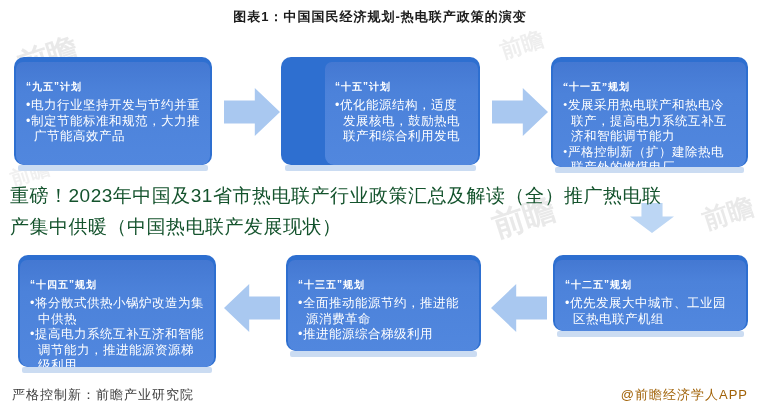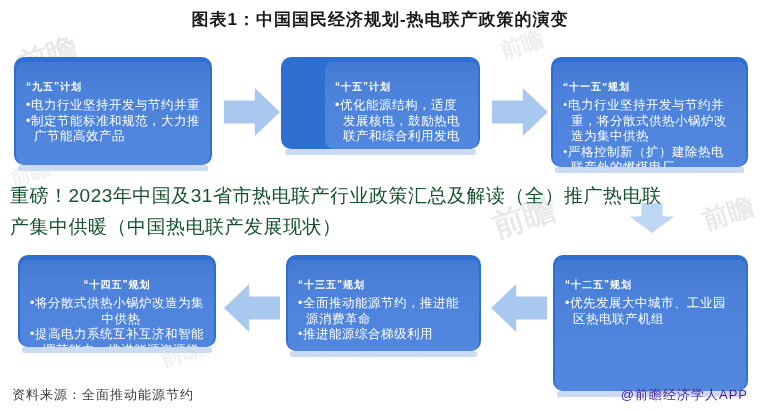--- a/index.html
+++ b/index.html
@@ -1,40 +1,40 @@
 <!DOCTYPE html>
 <html><head>
 <meta charset="utf-8">
 <style>
   html,body{margin:0;padding:0;}
   body{font-family:"Liberation Sans","DejaVu Sans",sans-serif;background:#ffffff;}
   .page{position:relative;width:760px;height:412px;background:#ffffff;overflow:hidden;}
 
   .chart-title{position:absolute;top:8px;left:0;width:760px;text-align:center;
-    font-size:17px;font-weight:bold;color:#1a1a1a;letter-spacing:1px;}
+    font-size:13px;font-weight:bold;color:#1a1a1a;letter-spacing:1px;}
 
   
   .box{position:absolute;background:#2E6FD0;border-radius:10px;
     padding:5px 2px 0 2px;box-sizing:border-box;}
   .box::after{content:"";position:absolute;left:4px;right:4px;bottom:-6px;height:6px;
     background:#CBDCF2;border-radius:2px;}
   .box-body{width:100%;height:100%;box-sizing:border-box;background:#4C82DA;
     background:linear-gradient(180deg,#4478D2 0%,#4C82DA 30%,#5187DE 100%);
     border-radius:7px 7px 9px 9px;padding:6px 10px 4px 10px;overflow:hidden;color:#ffffff;}
   .box-title{font-size:10px;font-weight:bold;letter-spacing:1px;margin:12px 0 4px 0;}
   .bullet{font-size:12.5px;line-height:15.5px;letter-spacing:0.5px;font-weight:500;
     padding-left:8px;text-indent:-8px;}
   .bullet::before{content:"•";}
 
   .b1{left:14px; top:57px; width:198px;height:108px;}
-  .b2{left:281px;top:57px; width:199px;height:92px;padding-left:44px;}
+  .b2{left:281px;top:57px; width:199px;height:108px;padding-left:44px;}
   .b3{left:551px;top:57px; width:197px;height:110px;font-family:Liberation Serif, serif;}
-  .b4{left:18px; top:255px;width:198px;height:92px;text-align:center;}
+  .b4{left:18px; top:255px;width:198px;height:112px;}
   .b5{left:286px;top:255px;width:195px;height:96px;}
-  .b6{left:553px;top:255px;width:195px;height:136px;}
+  .b6{left:553px;top:255px;width:195px;height:76px;}
 
   
   .arrow{position:absolute;background:#A9C8F0;}
   .arrow-right{width:56px;height:48px;
     clip-path:polygon(0 26%,55% 26%,55% 0,100% 50%,55% 100%,55% 74%,0 74%);}
   .arrow-left{width:56px;height:48px;
     clip-path:polygon(100% 26%,45% 26%,45% 0,0 50%,45% 100%,45% 74%,100% 74%);}
   .arrow-down{width:44px;height:30px;background:#BCD6F4;
     clip-path:polygon(26% 0,74% 0,74% 45%,100% 45%,50% 100%,0 45%,26% 45%);}
   .ar1{left:224px;top:88px;}
@@ -42,21 +42,21 @@
   .al1{left:224px;top:284px;}
   .al2{left:491px;top:284px;}
   .ad1{left:630px;top:203px;}
 
   
   .overlay-text{position:absolute;left:10px;top:180px;width:660px;
     font-size:19px;line-height:31px;color:#14532d;font-weight:500;letter-spacing:0.5px;}
 
   
   .source{position:absolute;left:12px;bottom:8px;font-size:13px;color:#3C3C3C;letter-spacing:1px;}
-  .credit{position:absolute;right:12px;bottom:8px;font-size:13px;color:#4c1d95;letter-spacing:1px;}
+  .credit{position:absolute;right:12px;bottom:8px;font-size:13px;color:#a16207;letter-spacing:1px;}
 
   
   .wm{position:absolute;color:#cfcfcf;opacity:0.45;transform:rotate(-18deg);
     font-weight:bold;pointer-events:none;white-space:nowrap;}
   .wm1{left:18px; top:36px; font-size:30px;}
   .wm2{left:500px;top:30px; font-size:22px;opacity:0.35;}
   .wm3{left:492px;top:196px;font-size:32px;}
   .wm4{left:702px;top:196px;font-size:26px;}
   .wm5{left:160px;top:338px;font-size:22px;opacity:0.3;}
   .wm6{left:10px; top:160px;font-size:20px;opacity:0.3;}
@@ -86,21 +86,21 @@
   <div class="box b2">
     <div class="box-body">
       <div class="box-title">“十五”计划</div>
       <div class="bullet">优化能源结构，适度发展核电，鼓励热电联产和综合利用发电</div>
     </div>
   </div>
 
   <div class="box b3">
     <div class="box-body">
       <div class="box-title">“十一五”规划</div>
-      <div class="bullet">电力行业坚持开发与节约并重，将分散式供热小锅炉改造为集中供热</div>
+      <div class="bullet">发展采用热电联产和热电冷联产，提高电力系统互补互济和智能调节能力</div>
       <div class="bullet">严格控制新（扩）建除热电联产外的燃煤电厂</div>
     </div>
   </div>
 
   <div class="box b4">
     <div class="box-body">
       <div class="box-title">“十四五”规划</div>
       <div class="bullet">将分散式供热小锅炉改造为集中供热</div>
       <div class="bullet">提高电力系统互补互济和智能调节能力，推进能源资源梯级利用</div>
     </div>
@@ -122,16 +122,16 @@
   </div>
 
   <div class="arrow arrow-right ar1"></div>
   <div class="arrow arrow-right ar2"></div>
   <div class="arrow arrow-down ad1"></div>
   <div class="arrow arrow-left al1"></div>
   <div class="arrow arrow-left al2"></div>
 
   <div class="overlay-text">重磅！2023年中国及31省市热电联产行业政策汇总及解读（全）推广热电联产集中供暖（中国热电联产发展现状）</div>
 
-  <div class="source">资料来源：全面推动能源节约</div>
+  <div class="source">严格控制新：前瞻产业研究院</div>
   <div class="credit">@前瞻经济学人APP</div>
 
 </div>
 
 </body></html>

